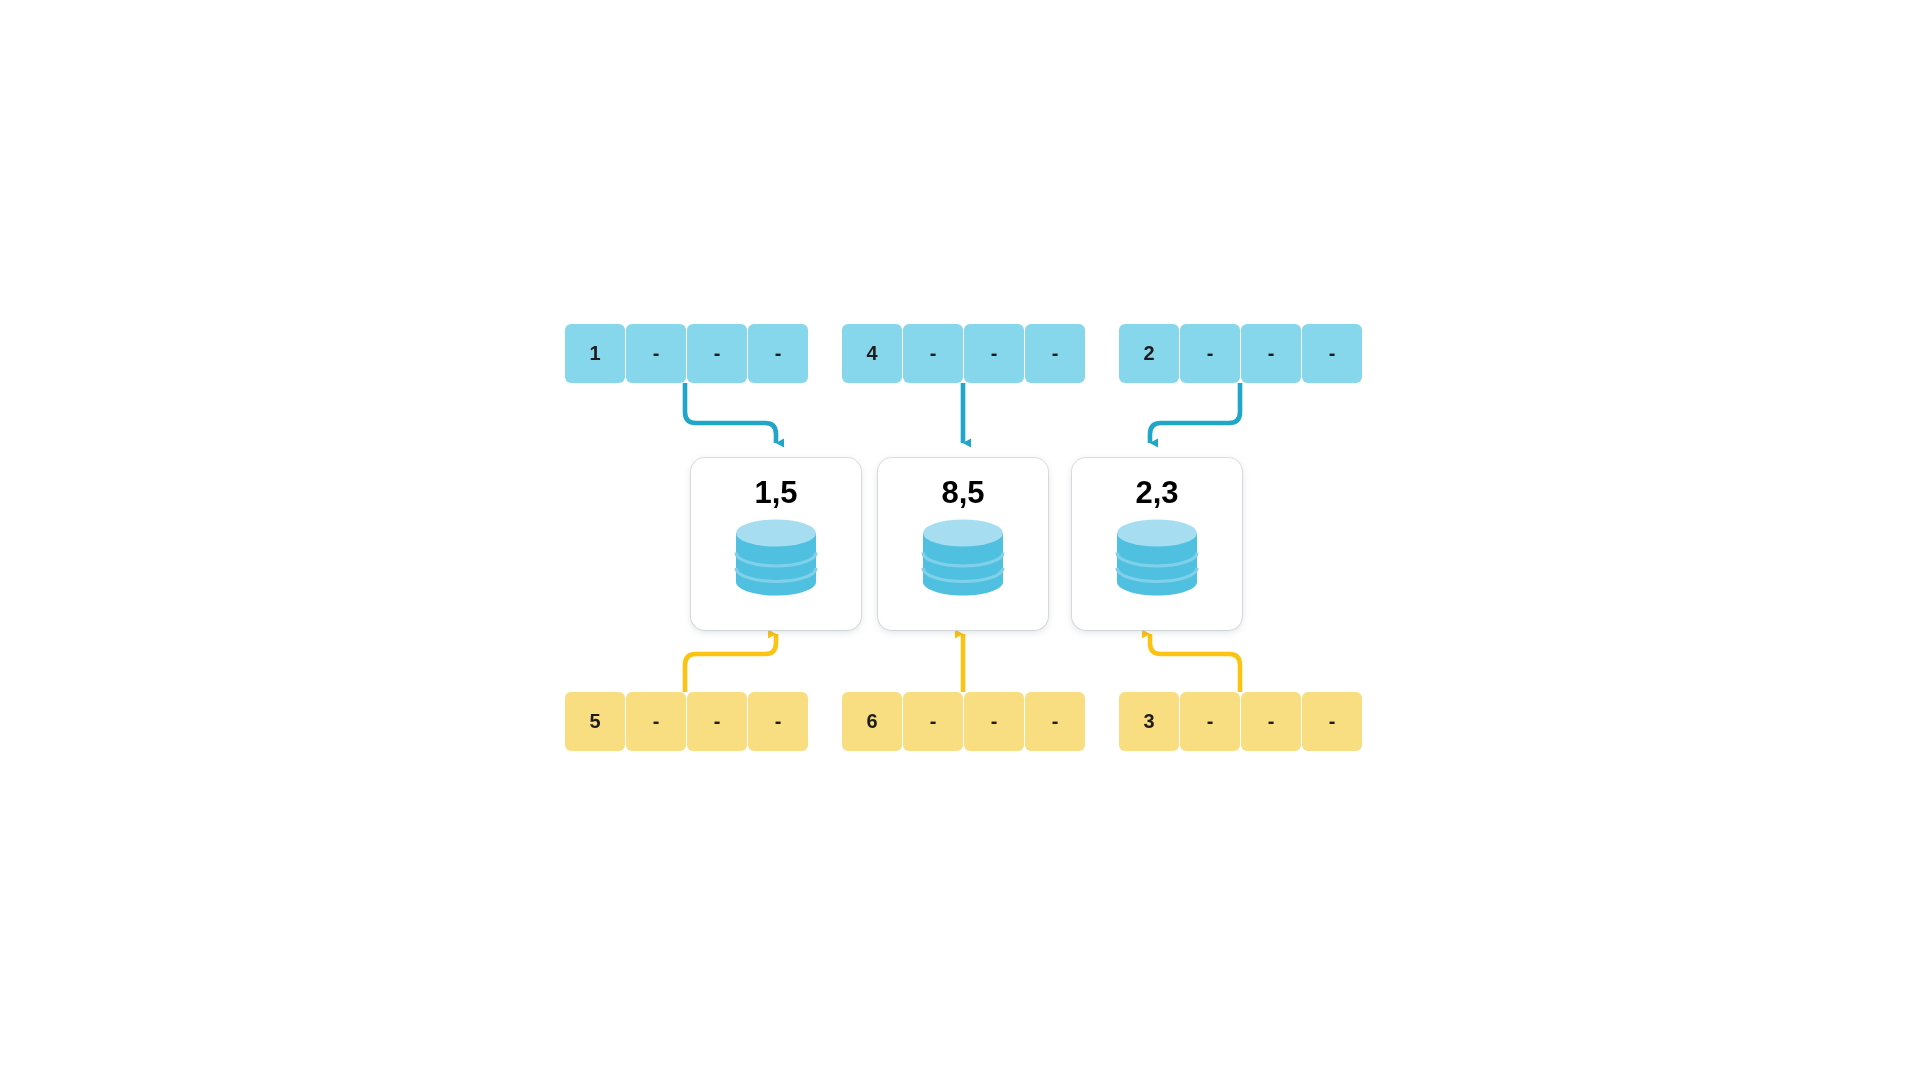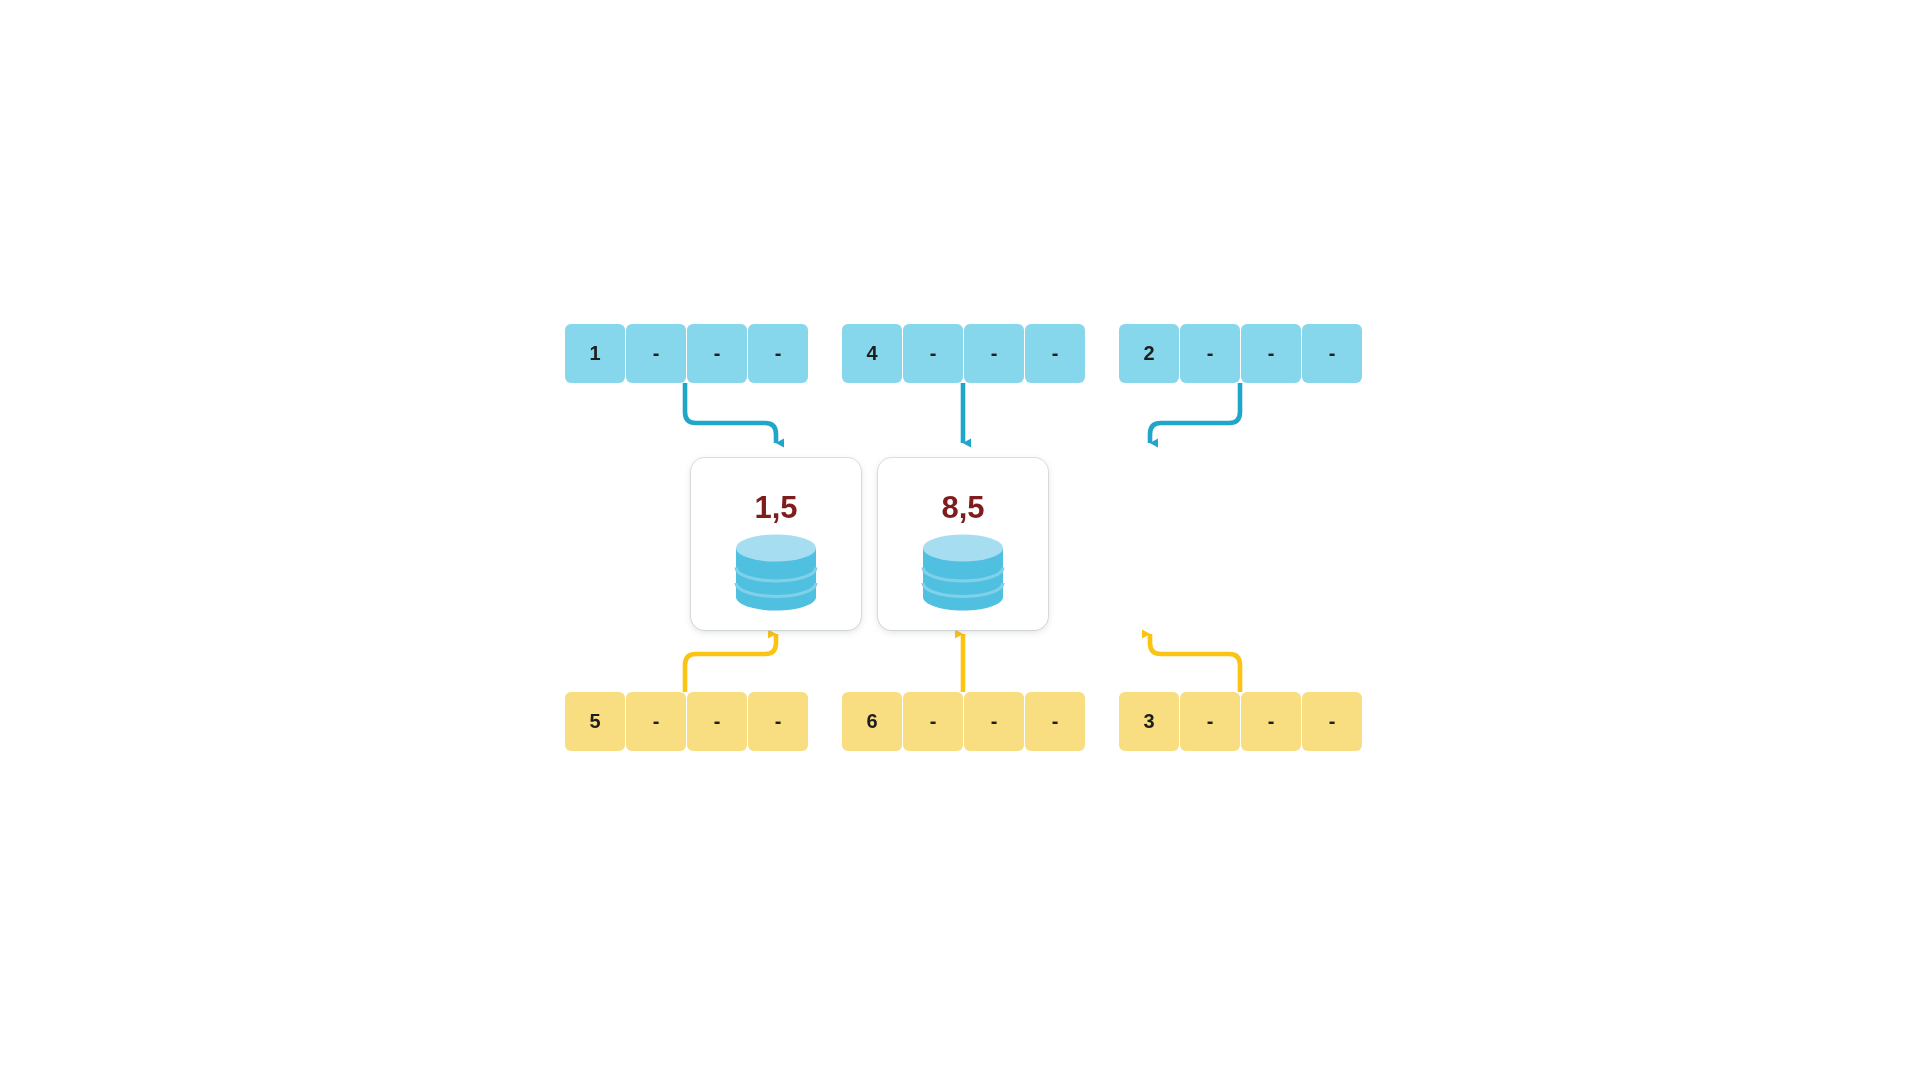--- a/index.html
+++ b/index.html
@@ -68,24 +68,24 @@
     background: #ffffff;
     border-radius: 14px;
     box-shadow: 0 2px 7px rgba(90,100,110,0.20),
                 0 0 0 1px rgba(220,224,228,0.85);
     display: flex;
     flex-direction: column;
     align-items: center;
     box-sizing: border-box;
   }
   .node-label {
-    margin-top: 34px;
+    margin-top: 19px;
     font-size: 31px;
     font-weight: bold;
-    color: #7f1d1d;
+    color: #000000;
     letter-spacing: 0px;
     line-height: 1;
   }
   .db-icon {
     margin-top: 10px;
   }
 </style>
 </head>
 <body>
 
@@ -160,20 +160,31 @@
     <div class="db-icon">
       <svg width="88" height="80" viewBox="0 0 88 80" xmlns="http://www.w3.org/2000/svg">
         <path d="M4,15 L4,64 C4,71.5 21.9,77.5 44,77.5 C66.1,77.5 84,71.5 84,64 L84,15 Z" fill="#4fc0e0"></path>
         <ellipse cx="44" cy="15" rx="40" ry="13.5" fill="#a6ddf1"></ellipse>
         <path d="M4,34.5 C4,42 21.9,48 44,48 C66.1,48 84,42 84,34.5" fill="none" stroke="#7fd0e8" stroke-width="3.2"></path>
         <path d="M4,50 C4,57.5 21.9,63.5 44,63.5 C66.1,63.5 84,57.5 84,50" fill="none" stroke="#7fd0e8" stroke-width="3.2"></path>
       </svg>
     </div>
   </div>
 
+  <div class="node-card" style="left:1072px; top:458px;">
+    <div class="node-label">2,3</div>
+    <div class="db-icon">
+      <svg width="88" height="80" viewBox="0 0 88 80" xmlns="http://www.w3.org/2000/svg">
+        <path d="M4,15 L4,64 C4,71.5 21.9,77.5 44,77.5 C66.1,77.5 84,71.5 84,64 L84,15 Z" fill="#4fc0e0"></path>
+        <ellipse cx="44" cy="15" rx="40" ry="13.5" fill="#a6ddf1"></ellipse>
+        <path d="M4,34.5 C4,42 21.9,48 44,48 C66.1,48 84,42 84,34.5" fill="none" stroke="#7fd0e8" stroke-width="3.2"></path>
+        <path d="M4,50 C4,57.5 21.9,63.5 44,63.5 C66.1,63.5 84,57.5 84,50" fill="none" stroke="#7fd0e8" stroke-width="3.2"></path>
+      </svg>
+    </div>
+  </div>
 
   <div class="queue queue-yellow" style="left:565px; top:692px;">
     <div class="qcell">5</div>
     <div class="qcell">-</div>
     <div class="qcell">-</div>
     <div class="qcell">-</div>
   </div>
 
   <div class="queue queue-yellow" style="left:842px; top:692px;">
     <div class="qcell">6</div>

